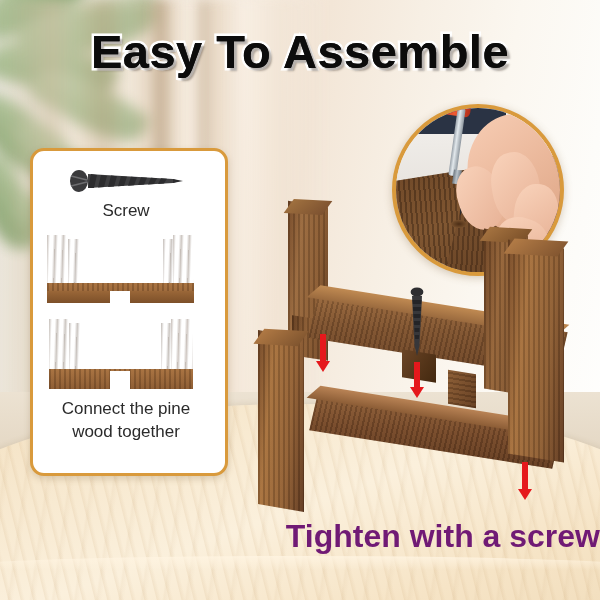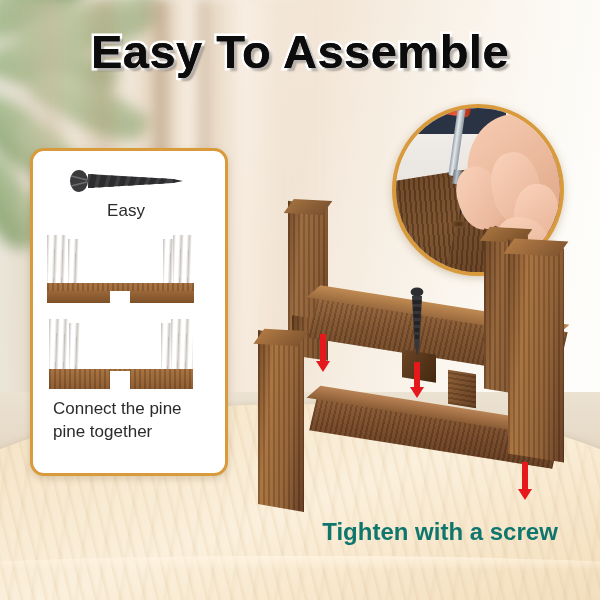--- a/index.html
+++ b/index.html
@@ -72,22 +72,22 @@
   
   .card{position:absolute;left:30px;top:148px;width:192px;height:322px;
     background:#ffffff;border:3px solid #d99a3c;border-radius:14px;
     box-shadow:0 3px 7px rgba(120,90,50,.22);}
   .screw-icon{position:absolute;left:28px;top:16px;width:136px;height:28px;}
   .screw-label{position:absolute;left:0;top:50px;width:186px;text-align:center;
     font-size:17px;color:#2b2b2b;}
   .piece{position:absolute;left:14px;width:158px;height:70px;}
   .piece.p1{top:84px;}
   .piece.p2{top:168px;}
-  .card-caption{position:absolute;left:0;top:246px;width:186px;
-    font-size:17px;line-height:23px;color:#2b2b2b;padding-left:20px;}
+  .card-caption{position:absolute;left:0;top:246px;width:186px;text-align:center;
+    font-size:17px;line-height:23px;color:#2b2b2b;}
 
   
   .wd{position:absolute;
     background:linear-gradient(100deg,#8d5c32,#a9703f 25%,#9c6739 55%,#82522c);}
   .wd.grain{background-image:repeating-linear-gradient(92deg,
       rgba(60,34,14,.30) 0px,rgba(60,34,14,0) 3px,rgba(60,34,14,0) 6px,rgba(60,34,14,.20) 8px);}
 
   
   .inset{position:absolute;left:392px;top:104px;width:164px;height:164px;border-radius:50%;
     border:4px solid #d99a3c;overflow:hidden;background:#efe9e2;
@@ -128,22 +128,22 @@
   
   .arrow{position:absolute;width:14px;}
   .arrow .sh{position:absolute;left:4px;top:0;width:6px;background:#e5181c;}
   .arrow .hd{position:absolute;left:0;width:0;height:0;
     border-left:7px solid transparent;border-right:7px solid transparent;border-top:11px solid #e5181c;}
 
   
   .float-screw{position:absolute;left:154px;top:100px;width:14px;height:78px;}
 
   
-  .bottom-main{position:absolute;left:280px;top:518px;width:320px;text-align:center;
-    font-size:24px;font-weight:bold;color:#0f766e;}
+  .bottom-main{position:absolute;left:280px;top:518px;width:320px;text-align:right;
+    font-size:32px;font-weight:bold;color:#701a75;}
   .bottom-sub{position:absolute;left:280px;top:550px;width:320px;text-align:center;
     font-size:19px;color:#1d1d1d;}
 </style>
 </head>
 <body>
 
 <div id="stage">
 
   <div class="bg-base"></div>
   <div class="plant">
@@ -181,21 +181,21 @@
           <path d="M40 8 L46 9 L43 20 L37 20.6 Z"></path>
         <path d="M50 8.6 L56 9.3 L53 19.4 L47 19.9 Z"></path>
           <path d="M60 9.2 L66 9.8 L63 18.8 L57 19.3 Z"></path>
         <path d="M70 9.8 L76 10.3 L73 18.2 L67 18.7 Z"></path>
           <path d="M80 10.3 L86 10.8 L83 17.6 L77 18.1 Z"></path>
         <path d="M90 10.8 L96 11.3 L93 17 L87 17.5 Z"></path>
           <path d="M100 11.3 L106 11.8 L103 16.4 L97 16.9 Z"></path>
       </g>
       <path d="M112 12 L122 14 L112 16 Z" fill="#2c2c2e"></path>
     </svg>
-    <div class="screw-label">Easy</div>
+    <div class="screw-label">Screw</div>
 
     <div class="piece p1">
       <div class="wd grain" style="left:0;top:0;width:21px;height:56px;"></div>
       <div class="wd grain" style="left:21px;top:4px;width:11px;height:52px;filter:brightness(.84)"></div>
       <div class="wd grain" style="left:126px;top:0;width:21px;height:56px;"></div>
       <div class="wd grain" style="left:116px;top:4px;width:10px;height:52px;filter:brightness(.84)"></div>
       <div class="wd" style="left:0;top:48px;width:147px;height:20px;background:linear-gradient(180deg,#a87240,#8a5930);">
           <div class="gr"></div>
         </div>
       <div class="wd" style="left:0;top:56px;width:147px;height:12px;background:linear-gradient(180deg,#9a6738,#7d5029);"></div>
@@ -208,21 +208,21 @@
       <div class="wd grain" style="left:124px;top:0;width:22px;height:58px;filter:brightness(1.05)"></div>
       <div class="wd grain" style="left:114px;top:4px;width:10px;height:54px;filter:brightness(.82)"></div>
       <div class="wd" style="left:2px;top:50px;width:144px;height:20px;background:linear-gradient(180deg,#a87240,#8a5930);">
           <div class="gr"></div>
         </div>
       <div style="position:absolute;left:63px;top:52px;width:20px;height:19px;background:#ffffff;"></div>
     </div>
 
     <div class="card-caption">
       <div>Connect the pine</div>
-      <div>pine together</div>
+      <div>wood together</div>
     </div>
   </div>
 
   <div class="inset">
     <div class="inset-wall"></div>
     <div class="inset-darkstrip"></div>
     <div class="inset-board">
         <div class="g"></div>
       </div>
     <div class="inset-board2">

